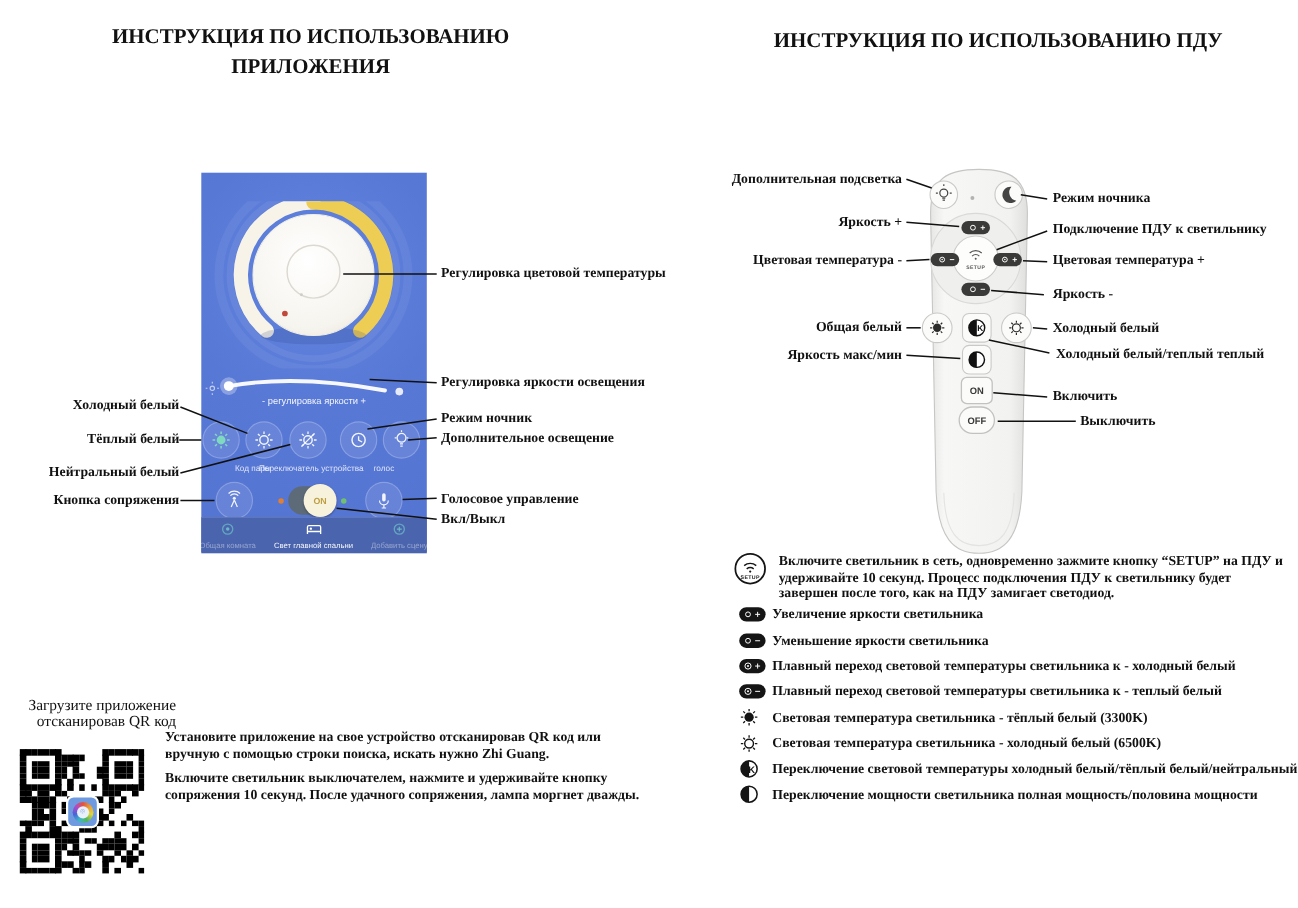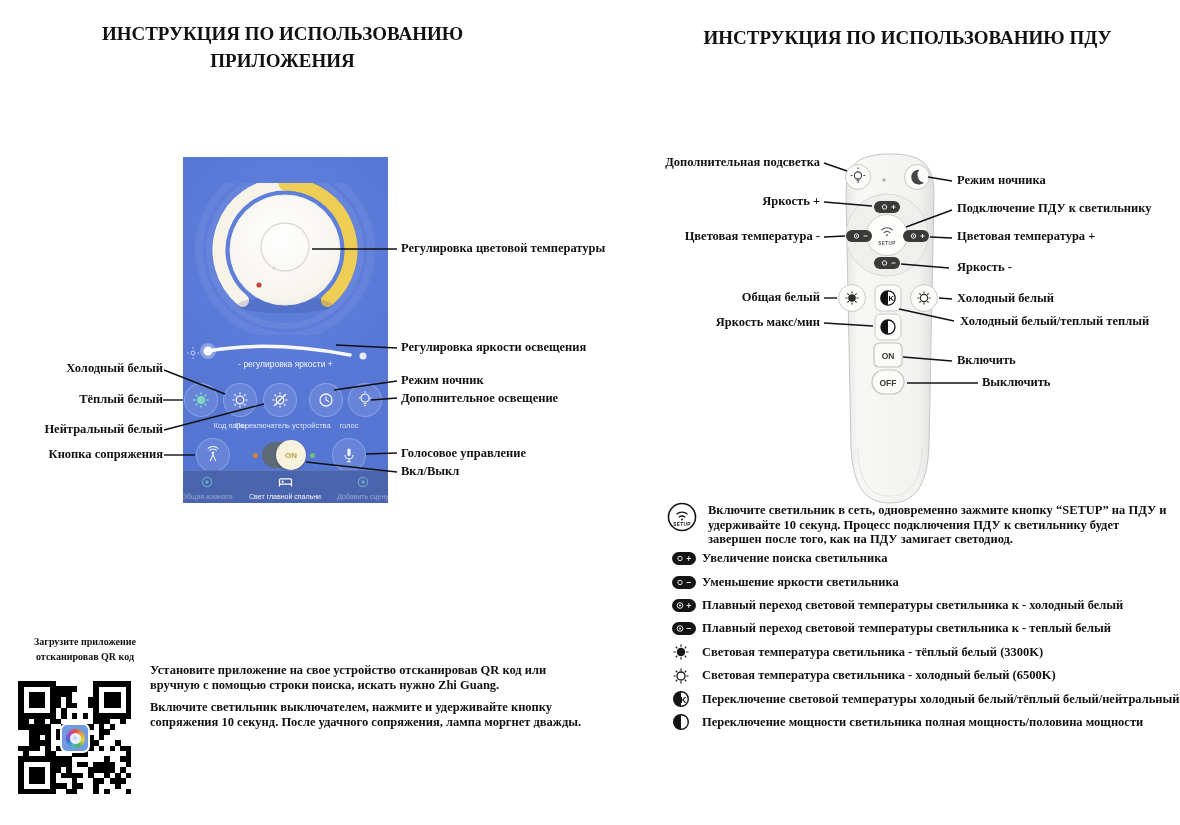--- a/index.html
+++ b/index.html
@@ -43,22 +43,22 @@
   
   .setup-icon{position:absolute;left:666px;top:501px;}
   .setup-text{position:absolute;left:708px;top:503px;width:462px;font-weight:bold;font-size:12.5px;line-height:14.5px;}
   .legend{position:absolute;left:672px;top:547px;}
   .legend-row{display:flex;align-items:center;height:23.4px;}
   .legend-ic{width:30px;display:flex;align-items:center;justify-content:flex-start;flex:0 0 30px;}
   .legend-tx{font-weight:bold;font-size:12.5px;white-space:nowrap;}
   .pill{display:inline-flex;align-items:center;justify-content:center;width:24px;height:13px;
         border-radius:7px;background:#151515;}
   
-  .dl-heading{position:absolute;left:10px;top:634px;width:150px;text-align:center;
-              font-weight:bold;font-size:10px;line-height:15px;}
+  .dl-heading{position:absolute;left:10px;top:634px;width:150px;text-align:right;
+              font-weight:normal;font-size:14px;line-height:15px;}
   #qr{position:absolute;left:18px;top:681px;width:113px;height:113px;background:#fff;}
   #qr-grid{position:absolute;left:0;top:0;width:113px;height:113px;}
   #qr-grid i{position:absolute;background:#000;display:block;}
   .qr-icon{position:absolute;left:42px;top:42px;width:30px;height:30px;border-radius:7px;
            background:#6f9ae0;border:2px solid #fff;box-sizing:border-box;
            display:flex;align-items:center;justify-content:center;}
   .qr-ring{width:19px;height:19px;border-radius:50%;
            background:conic-gradient(#e5533c,#e8a23b,#ddd53e,#52b55a,#3fb7c9,#4a62d8,#b04ac9,#e5533c);
            display:flex;align-items:center;justify-content:center;}
   .qr-bulb{width:11px;height:11px;border-radius:50%;background:#e8f0fa;
@@ -357,21 +357,21 @@
   <div class="legend">
     <div class="legend-row">
       <span class="legend-ic">
           <span class="pill">
             <svg width="20" height="11" viewBox="0 0 20 11">
               <circle cx="6" cy="5.5" r="2.2" fill="none" stroke="#fff" stroke-width=".9"></circle>
               <path d="M12.5,5.5 h4.5 M14.75,3.2 v4.6" stroke="#fff" stroke-width=".9"></path>
             </svg>
           </span>
         </span>
-      <span class="legend-tx">Увеличение поиска светильника</span>
+      <span class="legend-tx">Увеличение яркости светильника</span>
     </div>
     <div class="legend-row">
       <span class="legend-ic">
           <span class="pill">
             <svg width="20" height="11" viewBox="0 0 20 11">
               <circle cx="6" cy="5.5" r="2.2" fill="none" stroke="#fff" stroke-width=".9"></circle>
               <path d="M12.5,5.5 h4.5" stroke="#fff" stroke-width=".9"></path>
             </svg>
           </span>
         </span>

